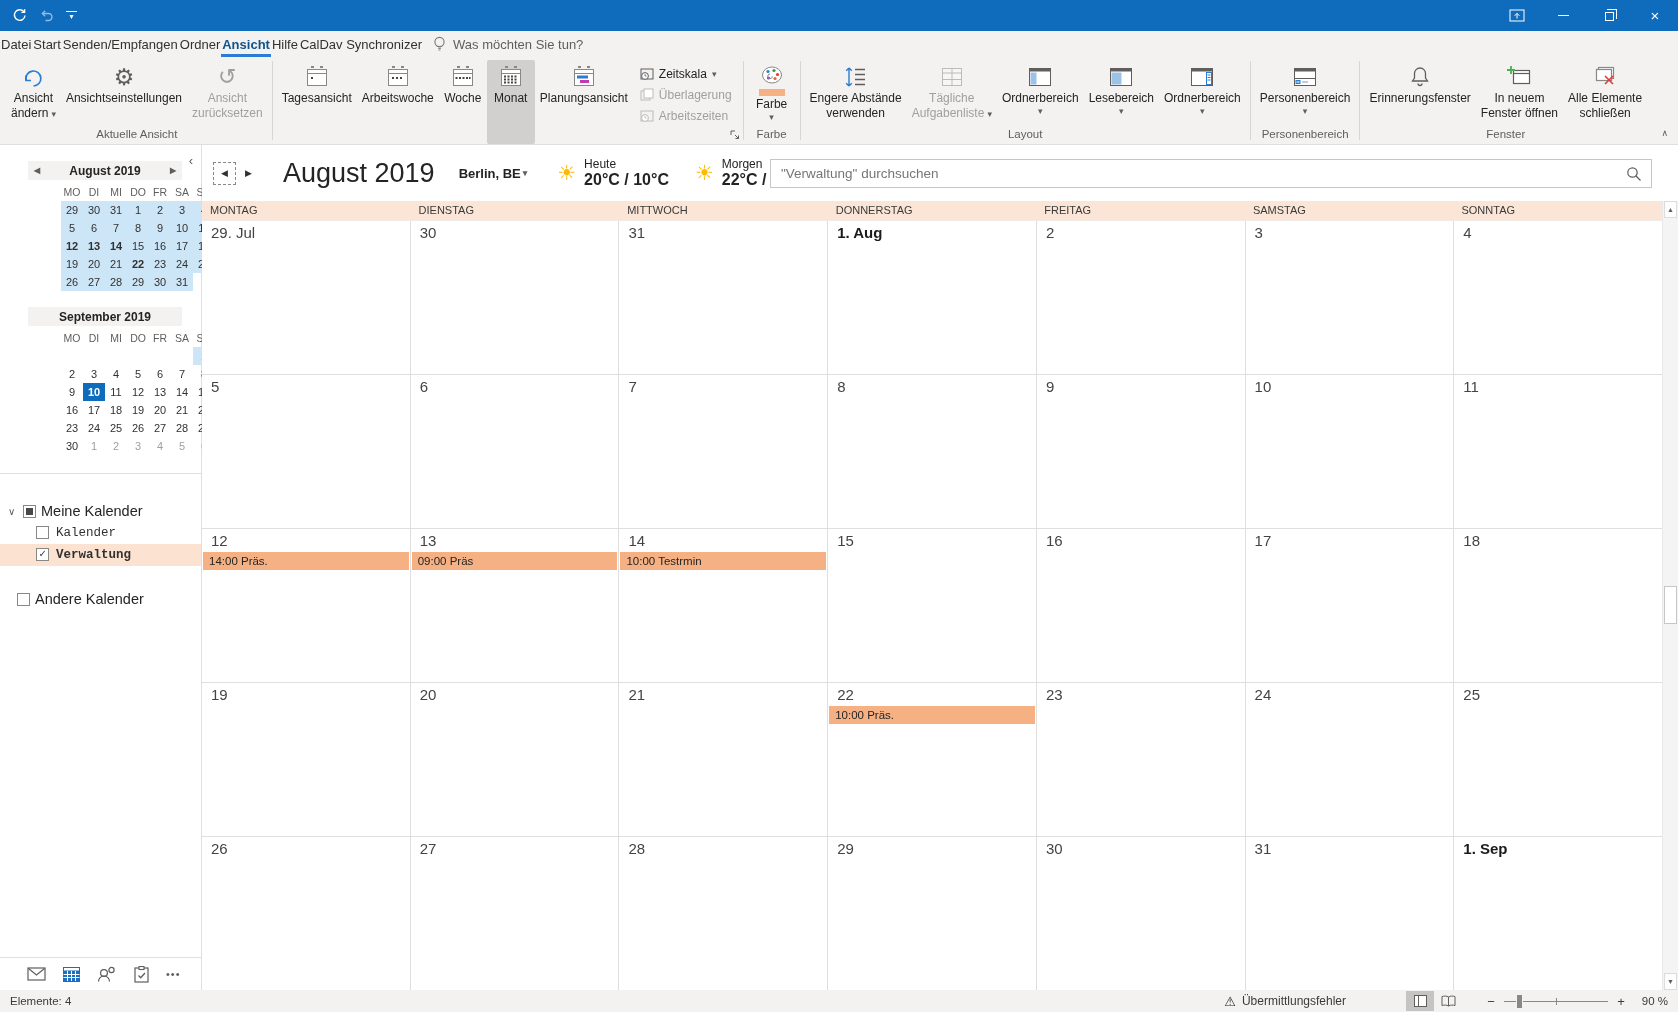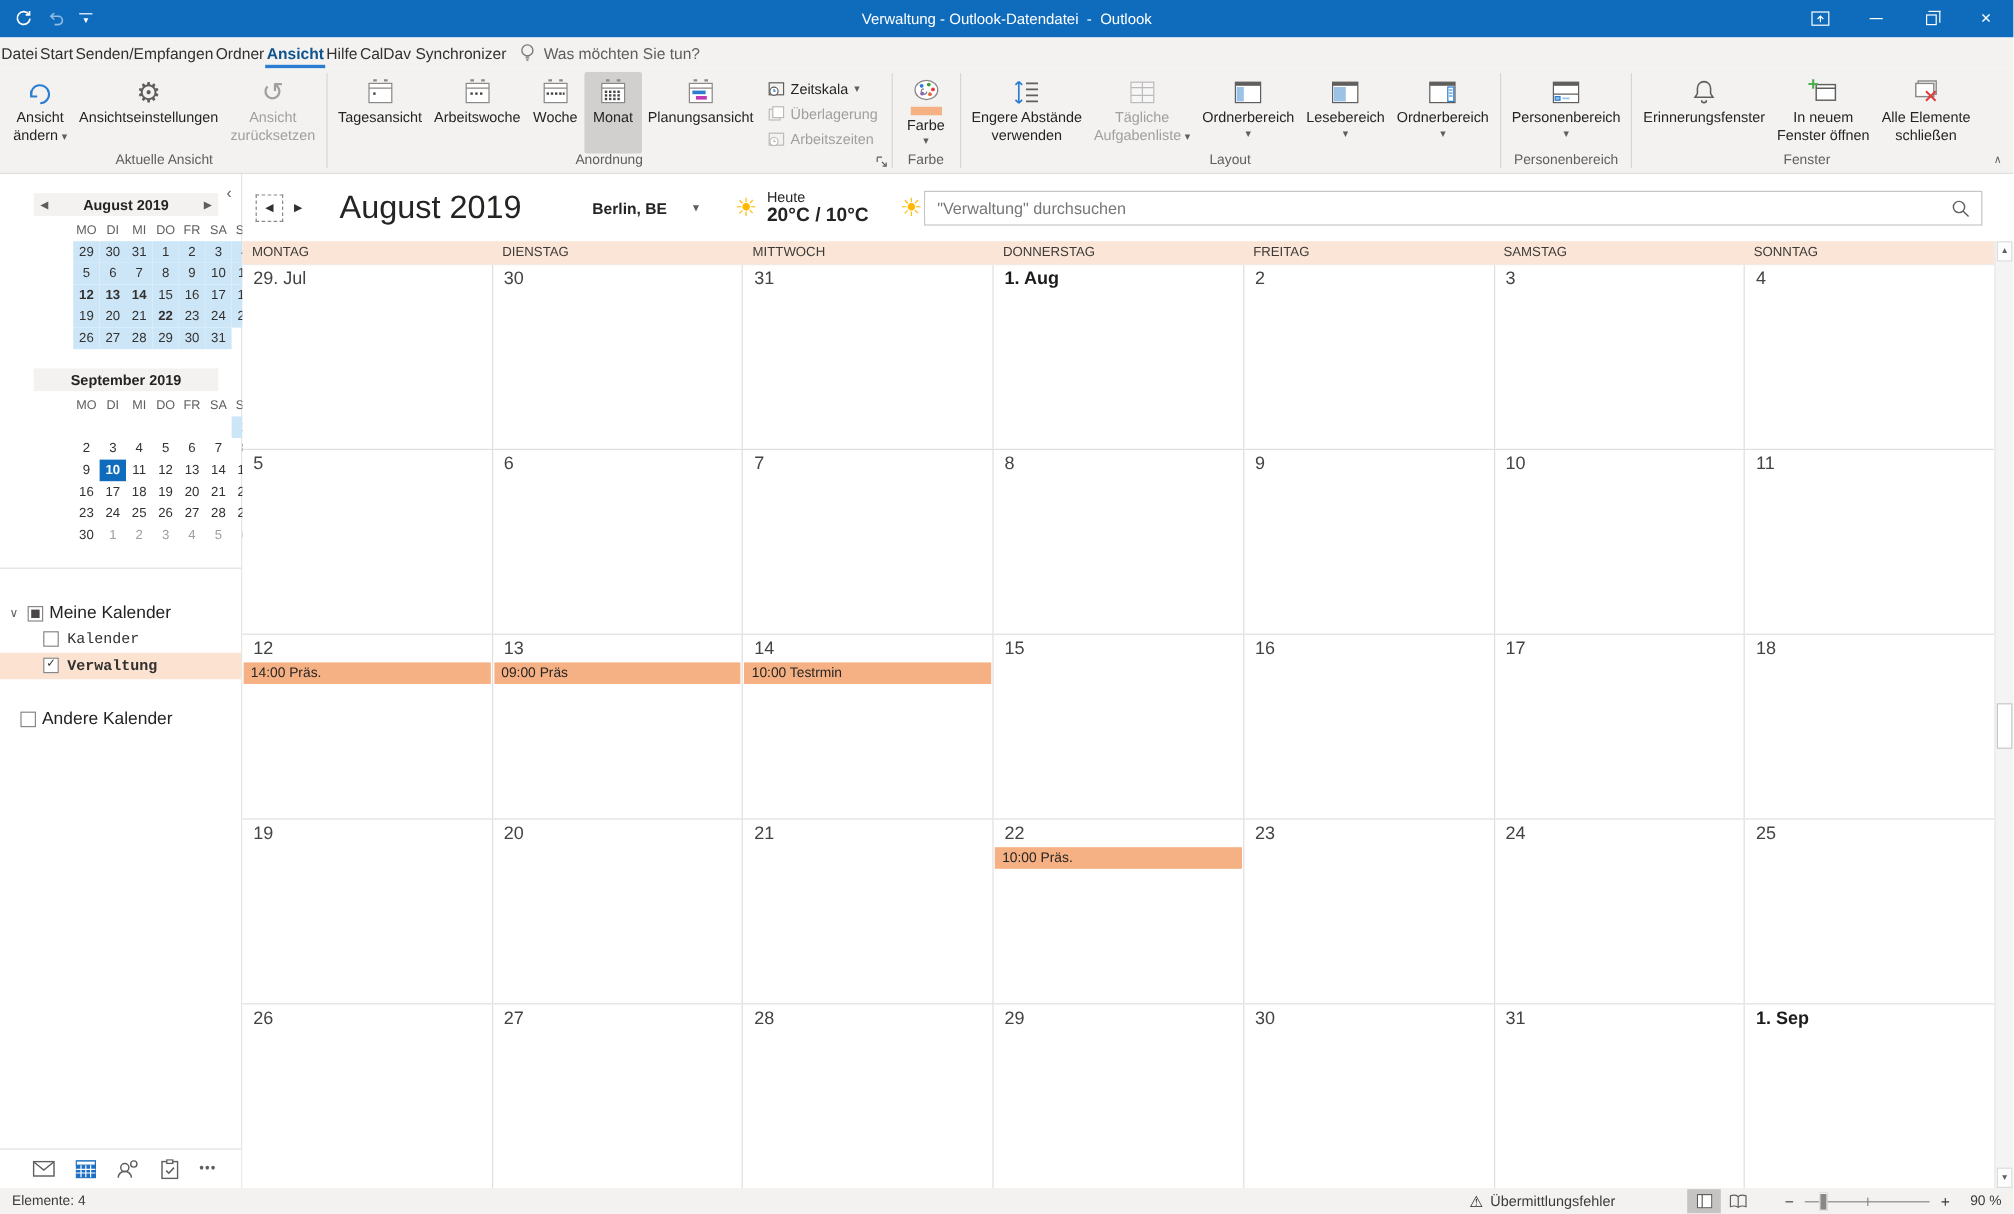--- a/index.html
+++ b/index.html
@@ -78,21 +78,21 @@
   .nico { display:flex; align-items:center; }
   .dots { color:#605e5c; font-size:11px; letter-spacing:1px; }
 
   
   .main { flex:1; position:relative; background:#fff; min-width:0; }
   .cal-header { height:56px; display:flex; align-items:center; position:relative; }
   .navbtns { display:flex; gap:3px; margin-left:12px; }
   .navbtn { width:21px; height:21px; display:flex; align-items:center; justify-content:center; font-size:9px; color:#323130; background:#fff; }
   .navbtn.focused { outline:1px dashed #8a8886; }
   .cal-title { font-size:27px; color:#252423; margin-left:24px; white-space:nowrap; }
-  .location { display:flex; align-items:center; gap:22px; margin-left:59px; font-size:13px; font-weight:bold; white-space:nowrap; }
+  .location { display:flex; align-items:center; gap:2px; margin-left:24px; font-size:13px; font-weight:bold; white-space:nowrap; }
   .weather { display:flex; gap:26px; margin-left:30px; }
   .witem { display:flex; align-items:center; gap:8px; white-space:nowrap; }
   .wicon.sun { color:#ffb900; font-size:21px; }
   .wicon.cloud { color:#8a8886; font-size:21px; }
   .wday { font-size:12px; }
   .wtemps { font-size:16px; font-weight:bold; }
   .search { position:absolute; right:26px; top:14px; left:568px; height:29px; border:1px solid #c8c6c4; background:#fff; display:flex; align-items:center; }
   .search input { flex:1; border:none; outline:none; font-size:13.5px; padding:0 10px; font-family:"Liberation Sans", sans-serif; color:#323130; }
   .search input::placeholder { color:#767676; }
   .search-icon { width:34px; display:flex; justify-content:center; }
@@ -143,21 +143,20 @@
           </svg>
       </span>
       <span class="qbtn dim">
         <svg width="15" height="15" viewBox="0 0 15 15">
             <path d="M3.5 5.5 h6 a3.5 3.5 0 0 1 0 7 h-3" fill="none" stroke="#fff" stroke-width="1.3"></path>
             <path d="M6.2 2.8 L3.4 5.5 L6.2 8.2" fill="none" stroke="#fff" stroke-width="1.3"></path>
           </svg>
       </span>
       <span class="qat-caret">▾</span>
     </div>
-    <div class="tb-title">Verwaltung - Outlook-Datendatei  -  Outlook</div>
     <div class="wincontrols">
       <div class="wc">
         <svg width="16" height="13" viewBox="0 0 16 13">
             <rect x="1" y="1" width="14" height="11" fill="none" stroke="#fff"></rect>
             <path d="M8 9.5 V4.5 M5.6 6.8 L8 4.4 L10.4 6.8" fill="none" stroke="#fff"></path>
           </svg>
       </div>
       <div class="wc">
           <span class="ic-min"></span>
         </div>
@@ -317,21 +316,20 @@
           <div class="rsmall disabled">
             <svg width="14" height="14" viewBox="0 0 14 14">
                 <rect x="1" y="2" width="12" height="10" fill="none" stroke="#bdbbb9"></rect>
                 <circle cx="5" cy="9" r="3.4" fill="#fff" stroke="#bdbbb9"></circle>
                 <path d="M5 7.2 v1.8 h1.4" fill="none" stroke="#bdbbb9"></path>
               </svg>
             <span>Arbeitszeiten</span>
           </div>
         </div>
       </div>
-      <div class="rgrouplabel">Anordnung</div>
       <span class="launcher">
         <svg width="10" height="10" viewBox="0 0 10 10">
             <path d="M1 1 h4 M1 1 v4" stroke="#605e5c" fill="none"></path>
             <path d="M5 5 l3.5 3.5 M8.5 5.5 v3 h-3" stroke="#605e5c" fill="none"></path>
           </svg>
       </span>
     </div>
     <div class="rsep"></div>
 
     <div class="rgroup">

